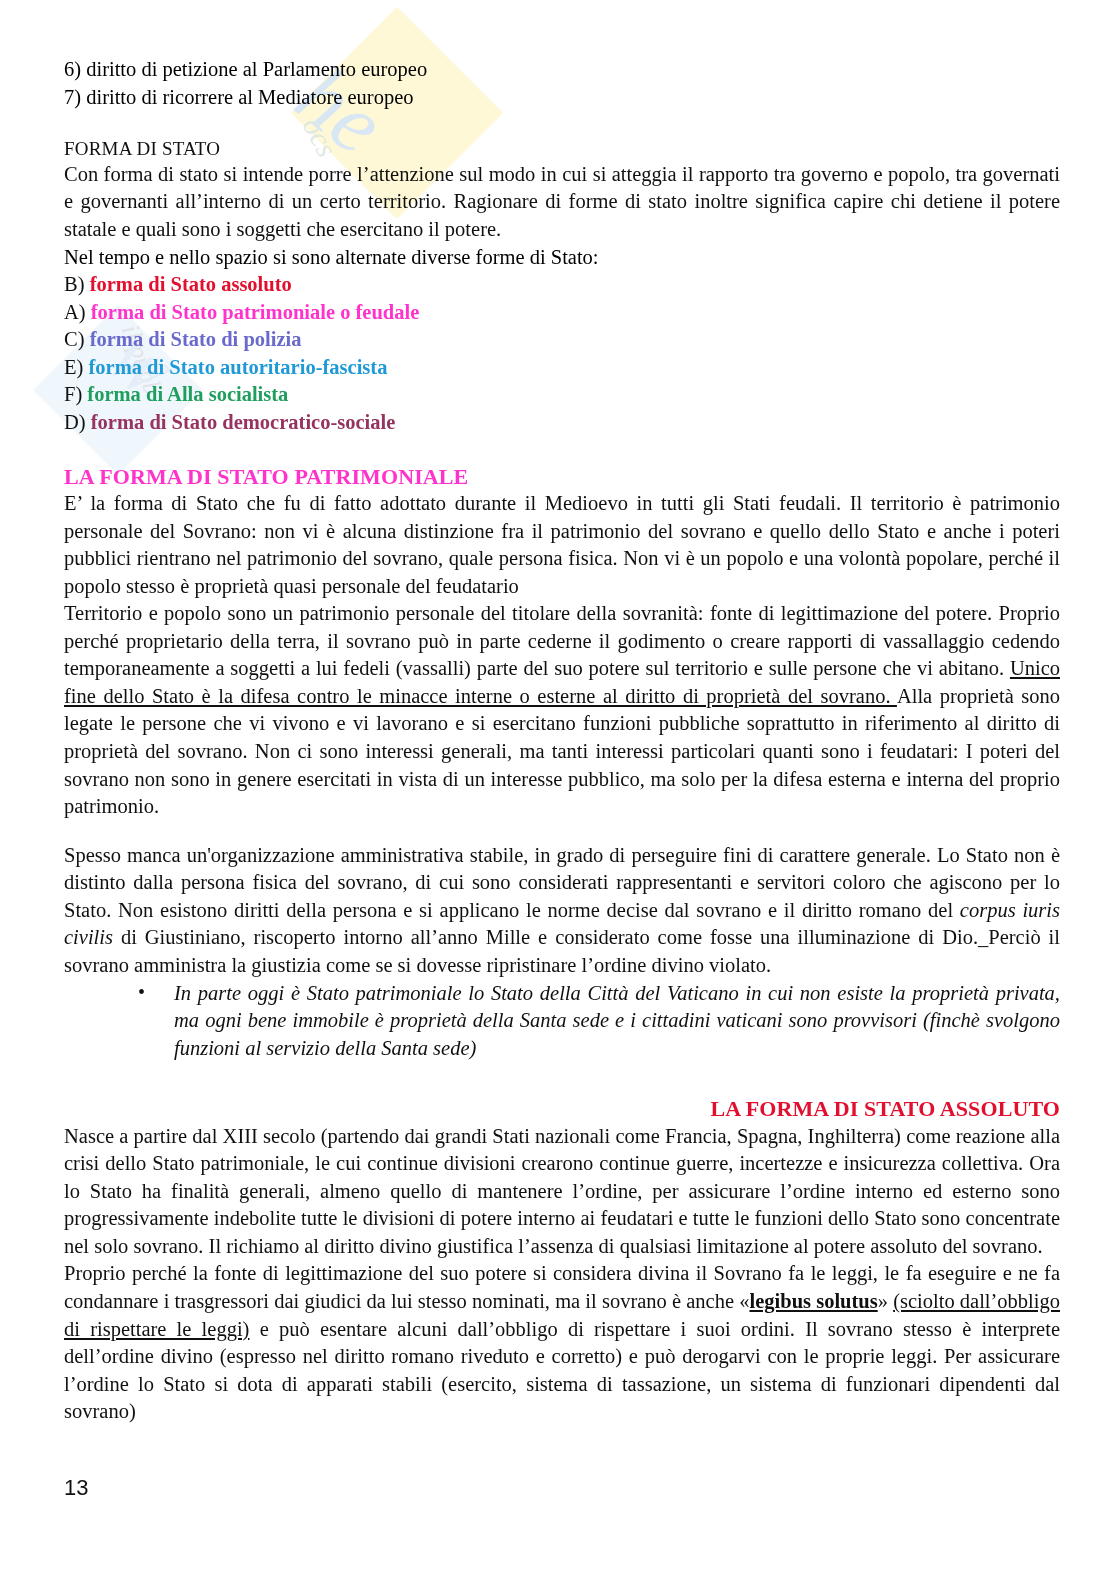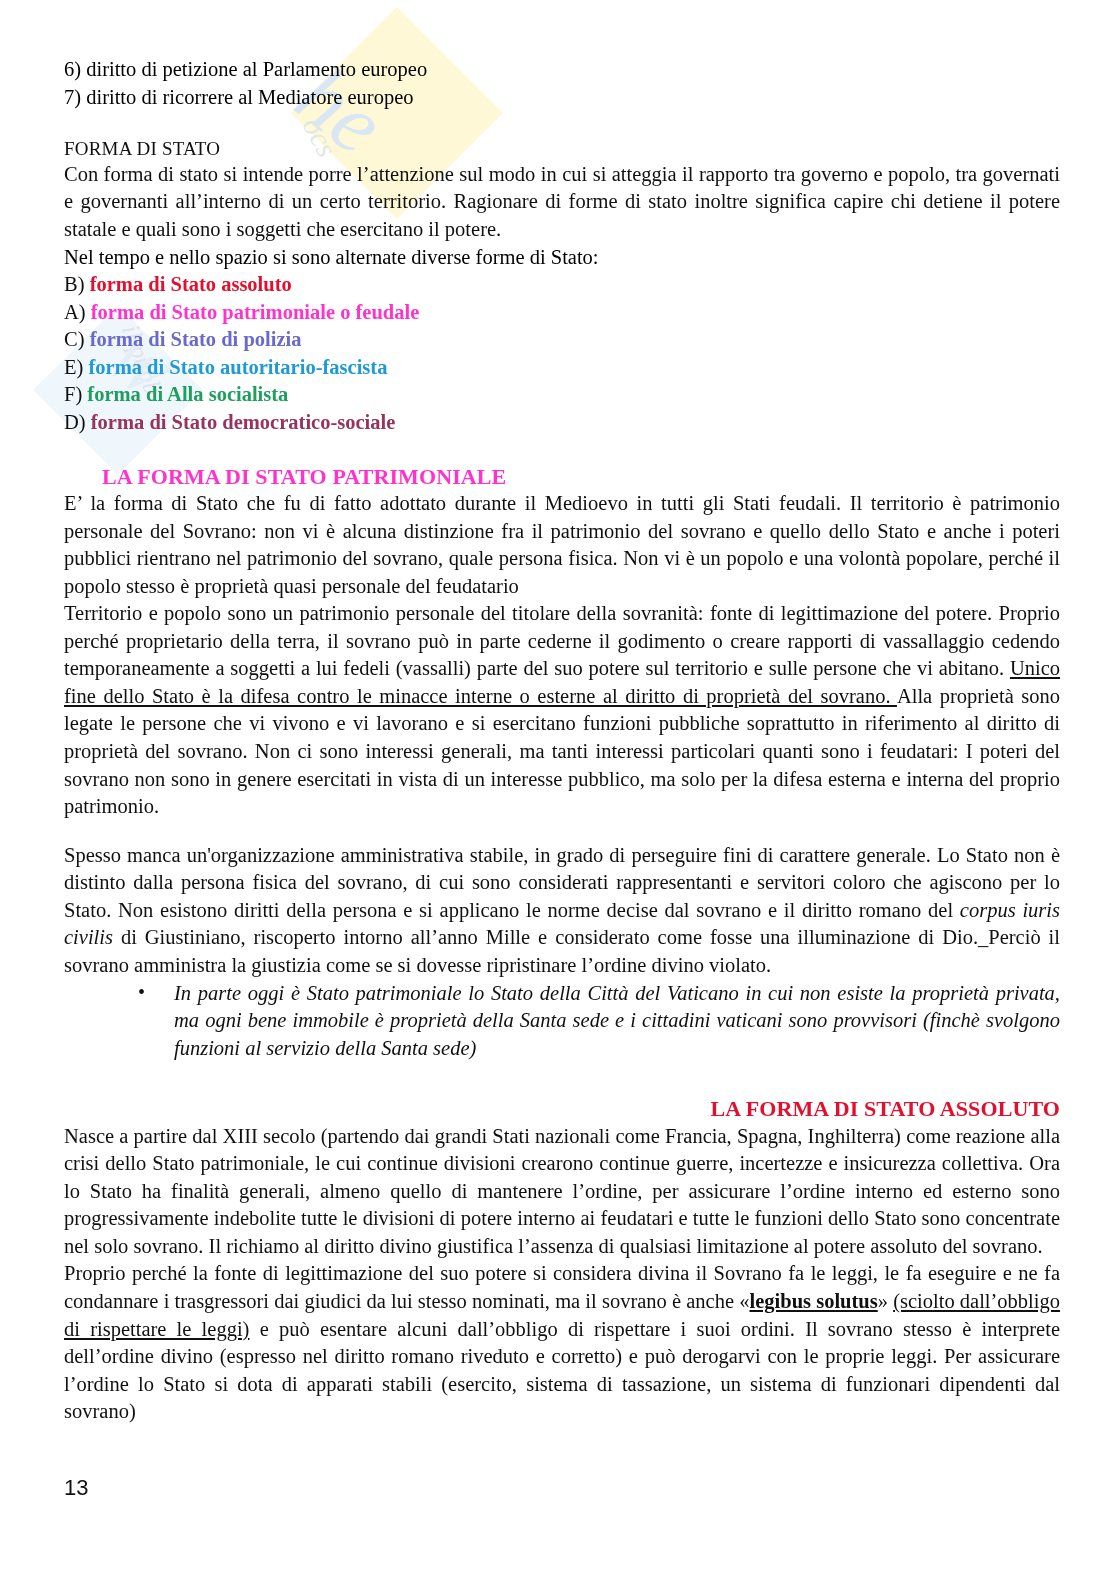--- a/index.html
+++ b/index.html
@@ -203,21 +203,21 @@
         <span class="lbl" style="color: rgb(31, 158, 94);">forma di Alla socialista</span>
       </li>
       <li>
         <span class="marker">D)</span>
         <span class="lbl" style="color: rgb(150, 51, 95);">forma di Stato democratico-sociale</span>
       </li>
     </ul>
 
     <div class="spacer-md"></div>
 
-    <h2 class="sec-h" style="color: rgb(255, 51, 204); margin-left: 38px;">LA FORMA DI STATO PATRIMONIALE</h2>
+    <h2 class="sec-h" style="color: rgb(255, 51, 204);">LA FORMA DI STATO PATRIMONIALE</h2>
 
     <p class="just">E’ la forma di Stato che fu di fatto adottato durante il Medioevo in tutti gli Stati feudali. Il territorio è patrimonio personale del Sovrano: non vi è alcuna distinzione fra il patrimonio del sovrano e quello dello Stato e anche i poteri pubblici rientrano nel patrimonio del sovrano, quale persona fisica. Non vi è un popolo e una volontà popolare, perché il popolo stesso è proprietà quasi personale del feudatario</p>
 
     <p class="just"><span>Territorio e popolo sono un patrimonio personale del titolare della sovranità: fonte di legittimazione del potere. Proprio perché proprietario della terra, il sovrano può in parte cederne il godimento o creare rapporti di vassallaggio cedendo temporaneamente a soggetti a lui fedeli (vassalli) parte del suo potere sul territorio e sulle persone che vi abitano. </span><span class="u">Unico fine dello Stato è la difesa contro le minacce interne o esterne al diritto di proprietà del sovrano. </span><span>Alla proprietà sono legate le persone che vi vivono e vi lavorano e si esercitano funzioni pubbliche soprattutto in riferimento al diritto di proprietà del sovrano. Non ci sono interessi generali, ma tanti interessi particolari quanti sono i feudatari: I poteri del sovrano non sono in genere esercitati in vista di un interesse pubblico, ma solo per la difesa esterna e interna del proprio patrimonio.</span></p>
 
     <div class="spacer-sm"></div>
 
     <p class="just"><span>Spesso manca un'organizzazione amministrativa stabile, in grado di perseguire fini di carattere generale. Lo Stato non è distinto dalla persona fisica del sovrano, di cui sono considerati rappresentanti e servitori coloro che agiscono per lo Stato. Non esistono diritti della persona e si applicano le norme decise dal sovrano e il diritto romano del </span><span class="i">corpus iuris civilis</span><span> di Giustiniano, riscoperto intorno all’anno Mille e considerato come fosse una illuminazione di Dio._Perciò  il sovrano amministra la giustizia come se si dovesse ripristinare l’ordine divino violato.</span></p>
 
     <ul class="bullets">

